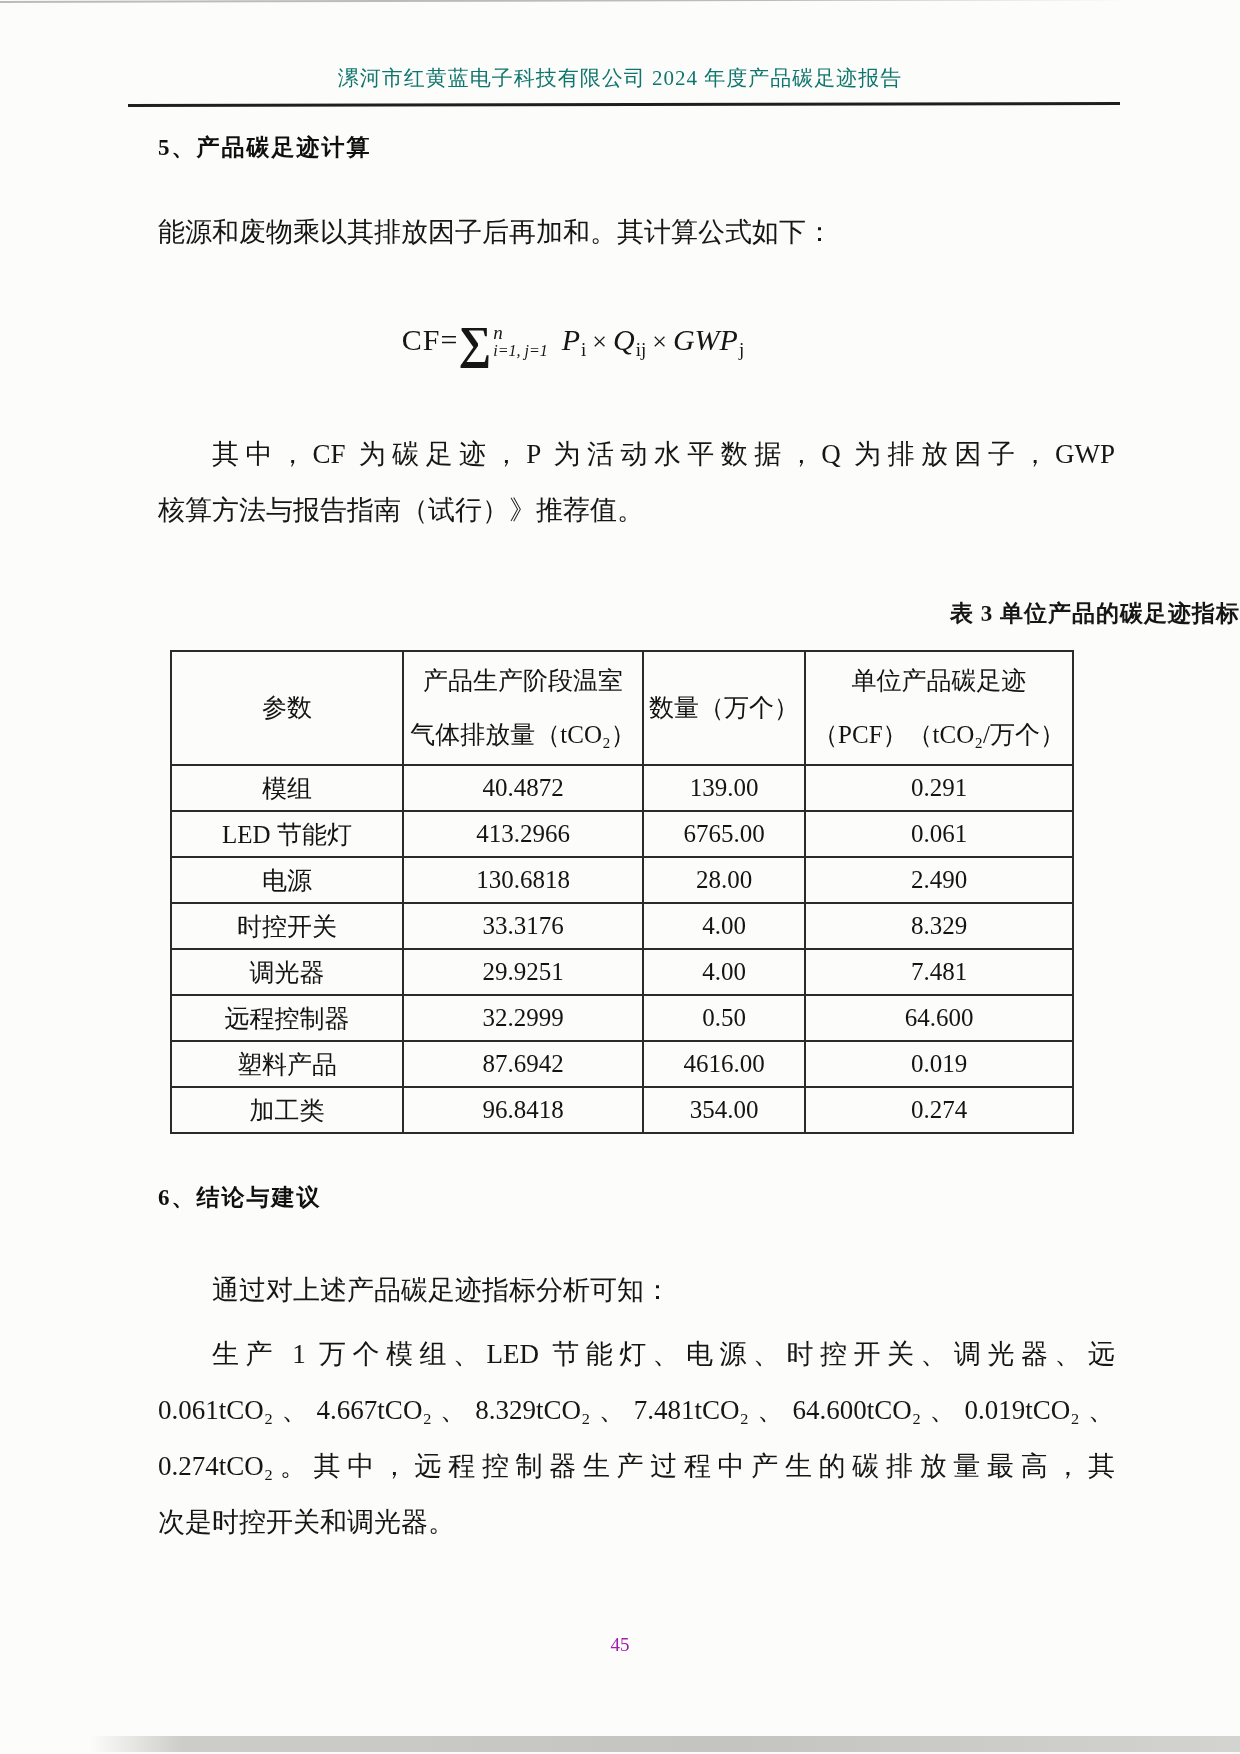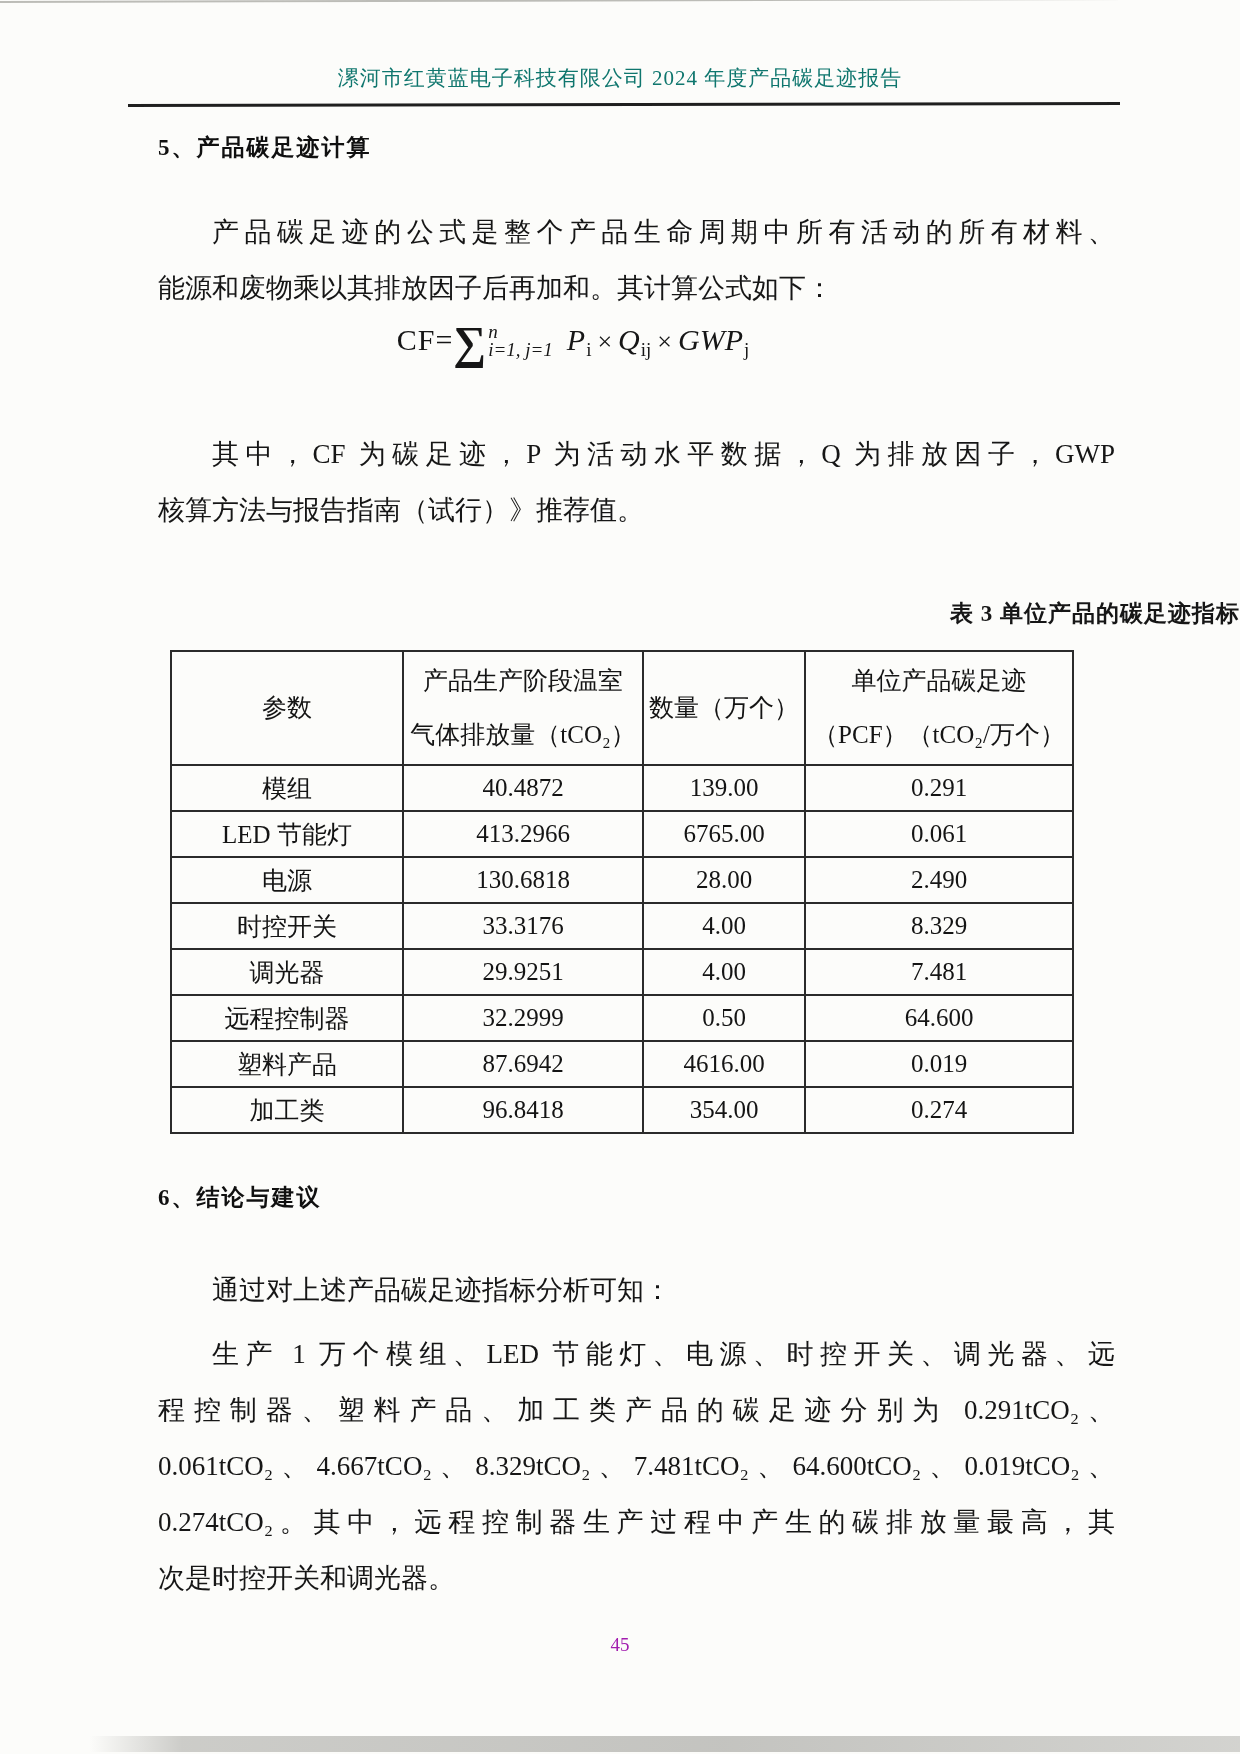--- a/index.html
+++ b/index.html
@@ -46,21 +46,21 @@
   .formula{
     position:absolute;top:316px;left:158px;width:830px;height:70px;
     text-align:center;white-space:nowrap;
   }
   .formula .f-cf{font-size:30px;letter-spacing:1px;}
   .formula .f-sigma{font-size:46px;font-weight:bold;vertical-align:-8px;}
   .formula .f-limits{
     display:inline-block;vertical-align:-6px;text-align:left;margin-left:2px;margin-right:10px;
   }
   .formula .f-sup{display:block;font-size:19px;font-style:italic;line-height:18px;}
-  .formula .f-sub{display:block;font-size:19px;font-style:italic;line-height:18px;text-align:center;}
+  .formula .f-sub{display:block;font-size:16px;font-style:italic;line-height:18px;text-align:center;}
   .formula .f-var{font-size:30px;font-style:italic;font-weight:500;}
   .formula .f-vsub{font-size:19px;vertical-align:-6px;margin-left:1px;}
   .formula .f-op{font-size:26px;margin:0 6px;}
   .tcaption{
     position:absolute;top:598px;left:0;width:1240px;
     text-align:right;font-size:23px;font-weight:bold;letter-spacing:1px;
   }
   table.datatable{
     position:absolute;top:650px;left:170px;width:902px;
     border-collapse:collapse;table-layout:fixed;
@@ -84,21 +84,20 @@
 
 <div class="page">
   <div class="scan-top"></div>
 
   <div class="doc-header">漯河市红黄蓝电子科技有限公司 2024 年度产品碳足迹报告</div>
   <div class="header-rule"></div>
 
   <h1 class="sec-heading sec5">5、产品碳足迹计算</h1>
 
   <div class="para p1">
-    <div class="line indent">产品碳足迹的公式是整个产品生命周期中所有活动的所有材料、</div>
     <div class="line last">能源和废物乘以其排放因子后再加和。其计算公式如下：</div>
   </div>
 
   <div class="formula">
     <span class="f-cf">CF=</span><span class="f-sigma">∑</span><span class="f-limits"><span class="f-sup">n</span><span class="f-sub">i=1, j=1</span></span>
     <span class="f-var">P</span><span class="f-vsub">i</span><span class="f-op">×</span><span class="f-var">Q</span><span class="f-vsub">ij</span><span class="f-op">×</span><span class="f-var">GWP</span><span class="f-vsub">j</span>
   </div>
 
   <div class="para p2">
     <div class="line indent">其中，CF 为碳足迹，P 为活动水平数据，Q 为排放因子，GWP</div>
@@ -177,21 +176,20 @@
   </table>
 
   <h1 class="sec-heading sec6">6、结论与建议</h1>
 
   <div class="para p3">
     <div class="line indent last">通过对上述产品碳足迹指标分析可知：</div>
   </div>
 
   <div class="para p4">
     <div class="line indent">生产 1 万个模组、LED 节能灯、电源、时控开关、调光器、远</div>
-    <div class="line">程控制器、塑料产品、加工类产品的碳足迹分别为 0.291tCO₂、</div>
     <div class="line">0.061tCO₂、4.667tCO₂、8.329tCO₂、7.481tCO₂、64.600tCO₂、0.019tCO₂、</div>
     <div class="line">0.274tCO₂。其中，远程控制器生产过程中产生的碳排放量最高，其</div>
     <div class="line last">次是时控开关和调光器。</div>
   </div>
 
   <div class="pageno">45</div>
 
   <div class="scan-bottom"></div>
 </div>
 

